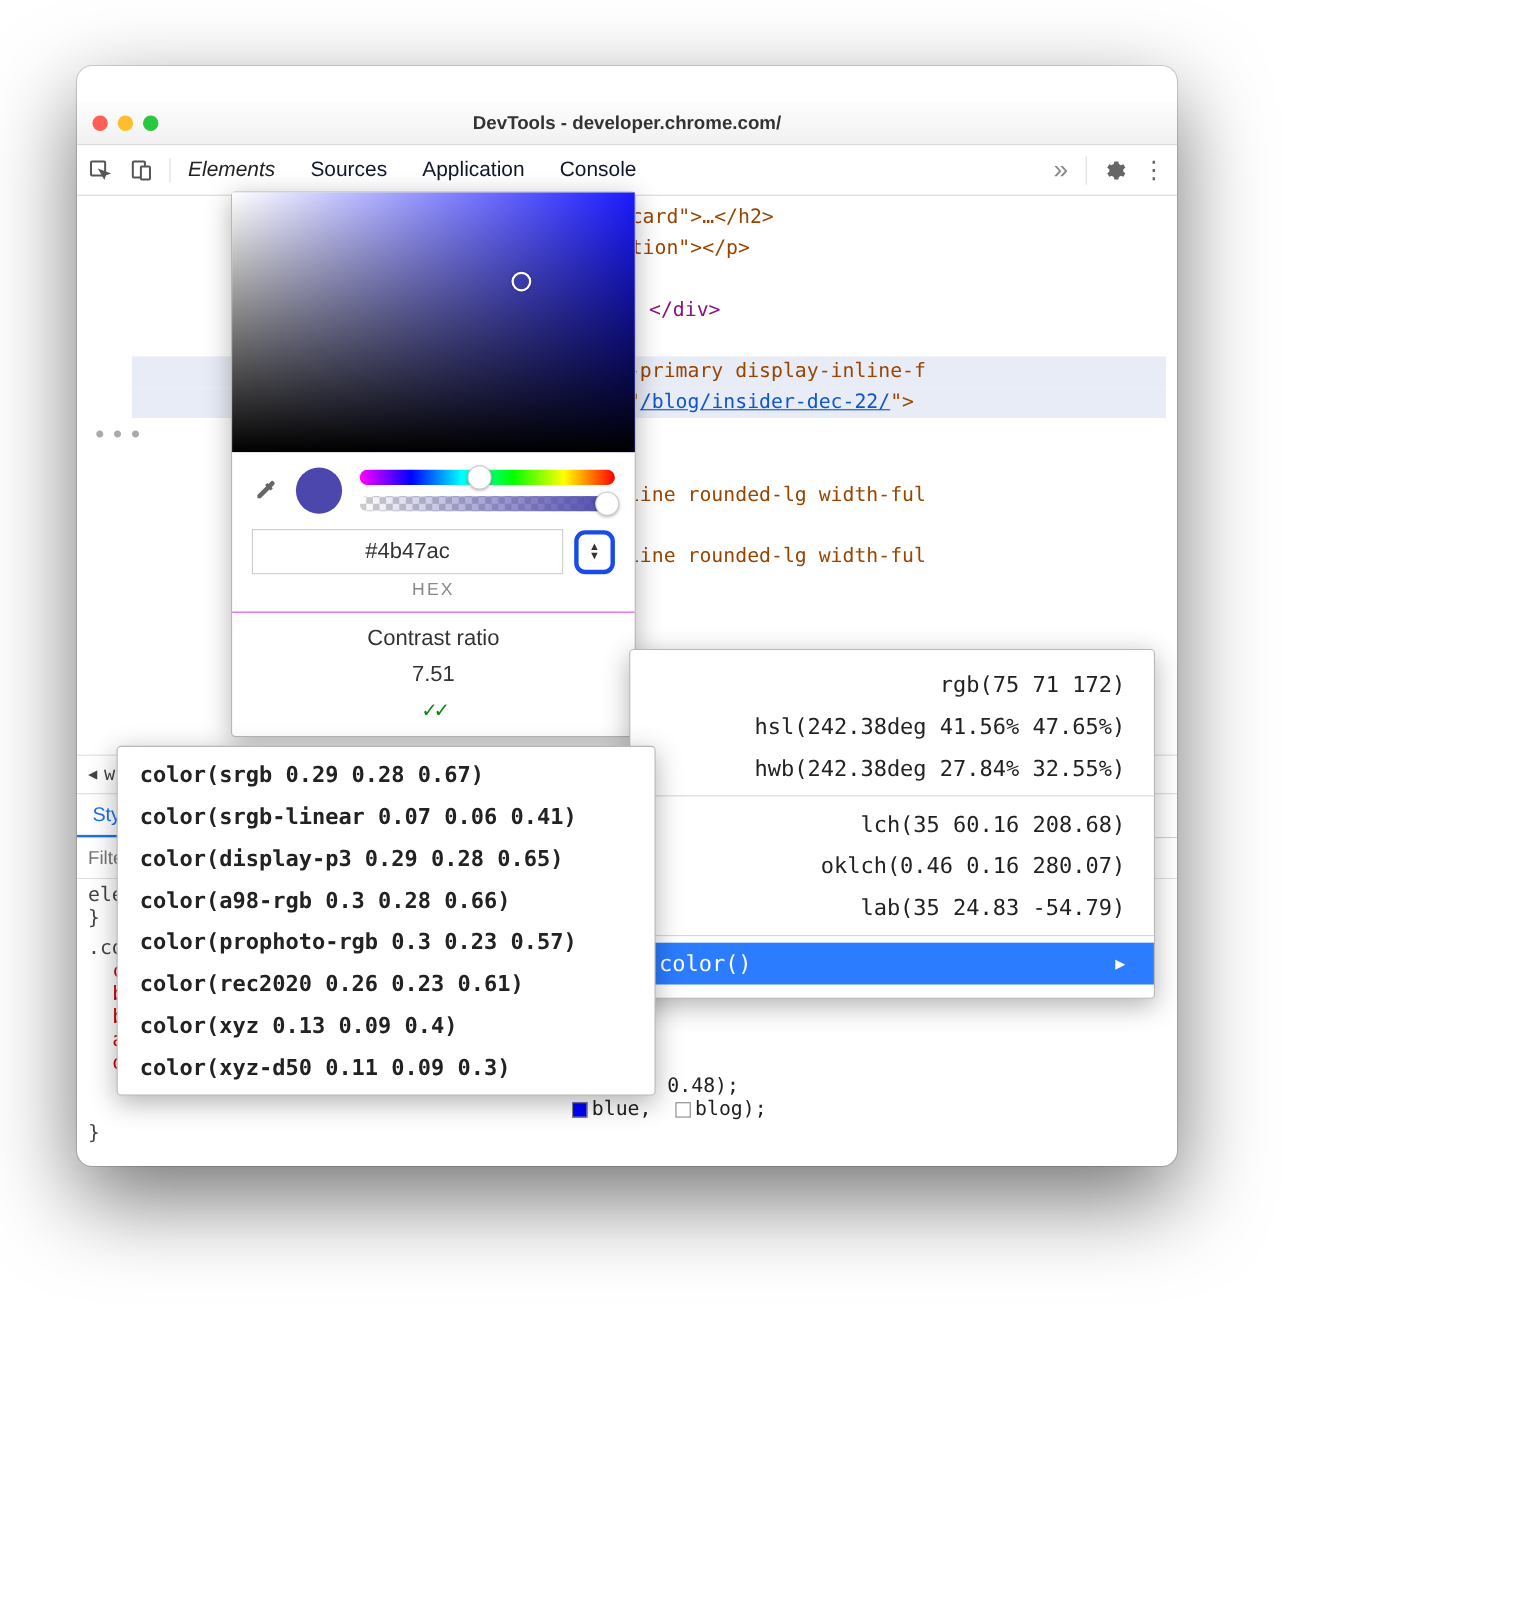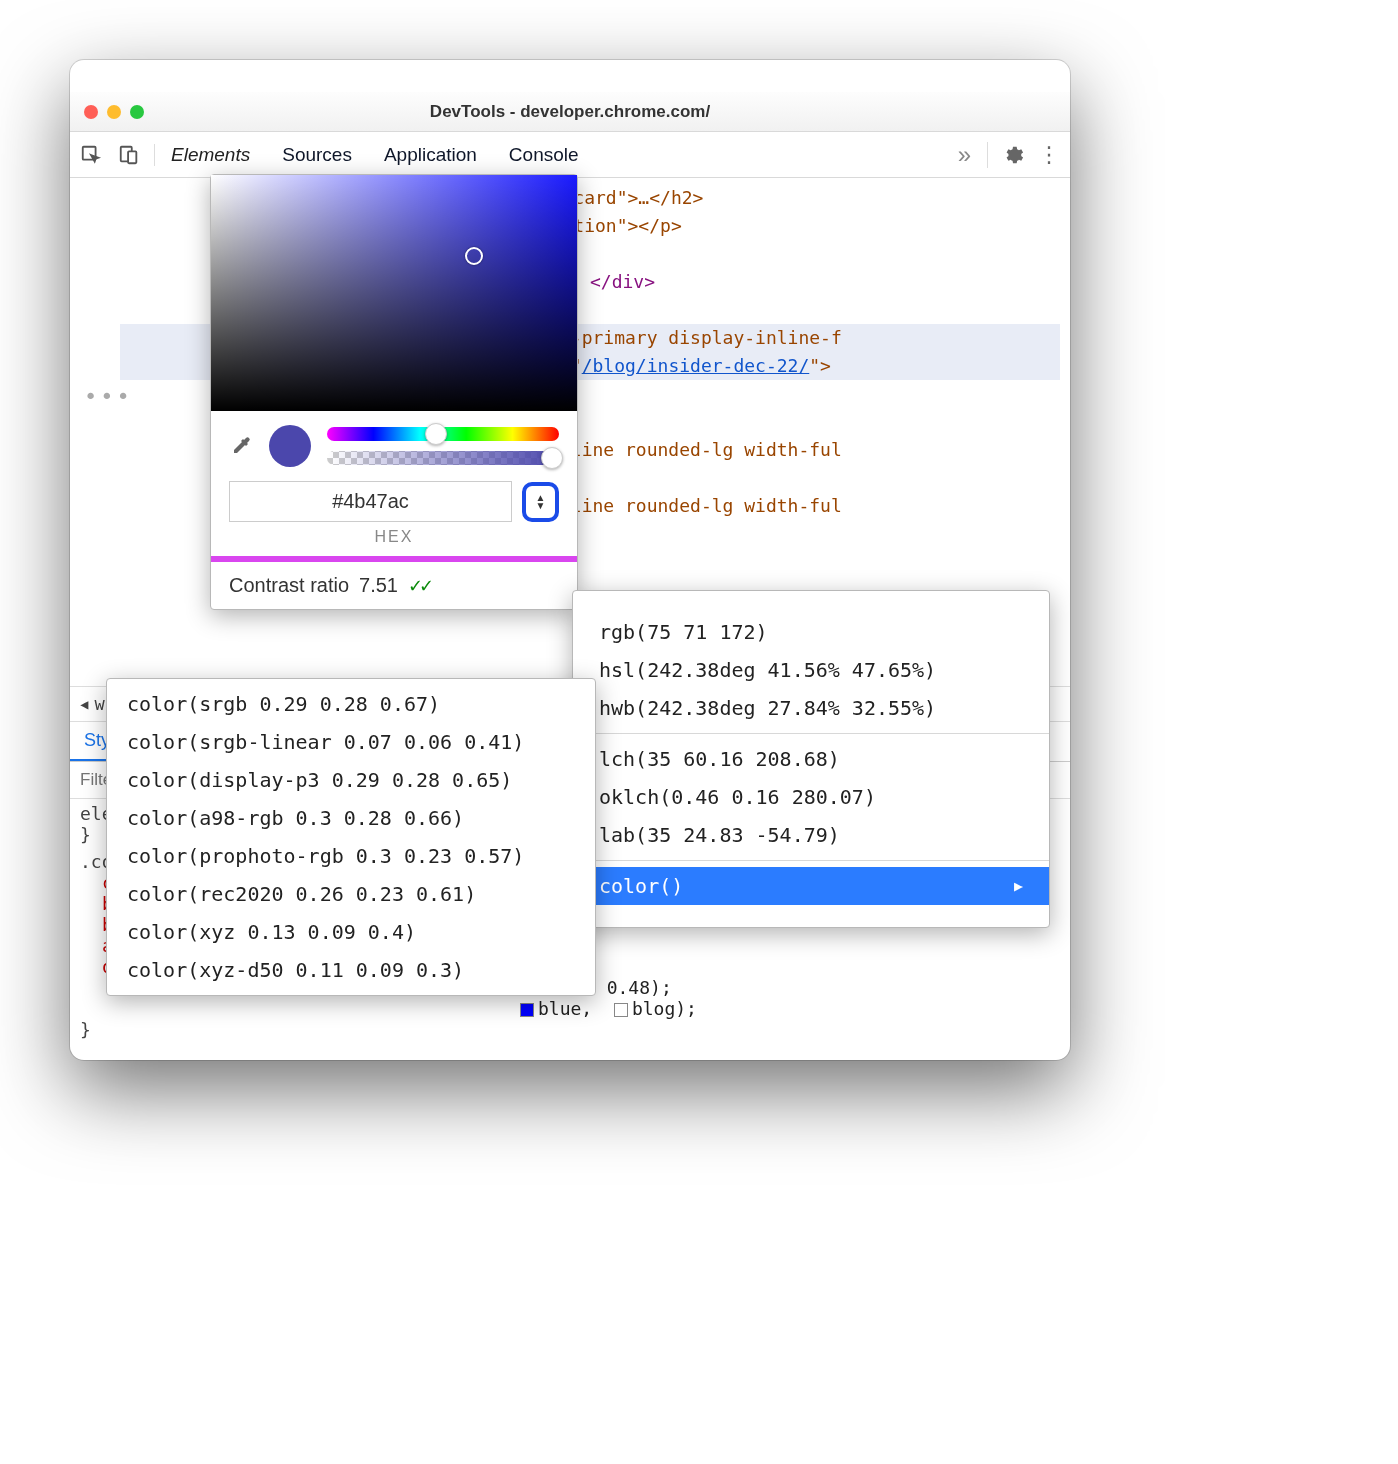--- a/index.html
+++ b/index.html
@@ -88,40 +88,40 @@
   .hue .knob,.alpha .knob{position:absolute; width:22px; height:22px; background:#fff; border:1px solid #ccc; border-radius:50%; top:-4px; box-shadow:0 1px 3px rgba(0,0,0,.3);}
   .hue .knob{left:98px;}
   .alpha{height:14px; border-radius:7px; position:relative;
     background: linear-gradient(to right, rgba(75,71,172,0), #4b47ac),
                 repeating-conic-gradient(#ccc 0 25%, #fff 0 50%) 0/12px 12px;}
   .alpha .knob{right:-4px;}
   .hex-row{display:flex; align-items:center; gap:10px; padding:0 18px 6px;}
   .hex-input{flex:1; border:1px solid #ccc; padding:8px; text-align:center; font-size:20px; color:#333;}
   .stepper{width:40px; height:40px; border:4px solid #1a4be8; border-radius:10px; display:flex; flex-direction:column; align-items:center; justify-content:center; font-size:10px; line-height:8px; color:#333;}
   .hex-label{text-align:center; color:#888; font-size:16px; letter-spacing:2px; padding-bottom:10px;}
-  .contrast{border-top:6px solid #d946ef; padding:12px 18px; font-size:20px; color:#333; display:flex; align-items:center; gap:10px;}
+  .contrast{border-top:1px solid #d946ef; padding:12px 18px; font-size:20px; color:#333; display:flex; align-items:center; gap:10px;flex-direction:column;}
   .checks{color:#0a8a0a; font-size:18px; letter-spacing:-4px;}
   
   
   .submenu {
     position:absolute; left:36px; top:500px;
     width:490px; background:#fff;
     border:1px solid #b8b8b8; border-radius:4px;
     box-shadow:0 6px 24px rgba(0,0,0,.3);
     z-index:7; padding:6px 0; font-size:20px;
   }
-  .submenu div{padding:7px 20px; color:#222;}
+  .submenu div{padding:7px 20px; color:#222;font-weight:bold;}
   
   
   .fmtmenu {
     position:absolute; left:502px; top:412px;
     width:478px; background:#fff;
     border:1px solid #b8b8b8; border-radius:4px;
     box-shadow:0 6px 24px rgba(0,0,0,.3);
-    z-index:6; padding:22px 0; font-size:20px;
+    z-index:6; padding:12px 0; font-size:20px;text-align:right;
   }
   .fmtmenu .item{padding:7px 26px; color:#222;}
   .fmtmenu hr{border:none; border-top:1px solid #d8d8d8; margin:6px 0;}
   .fmtmenu .sel{background:#2b7cff; color:#fff; display:flex; justify-content:space-between; align-items:center;}
   .fmtmenu .sel .arrow{font-size:15px;}
   
   svg{display:block;}
 </style>
 </head>
 <body>

